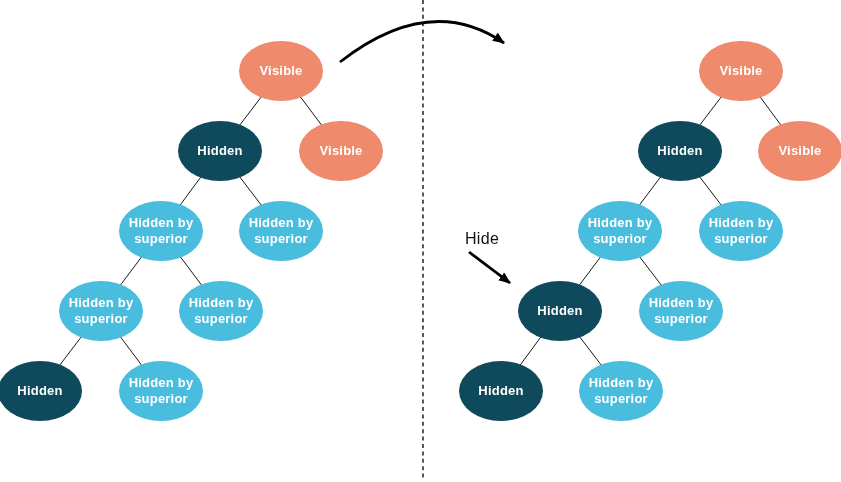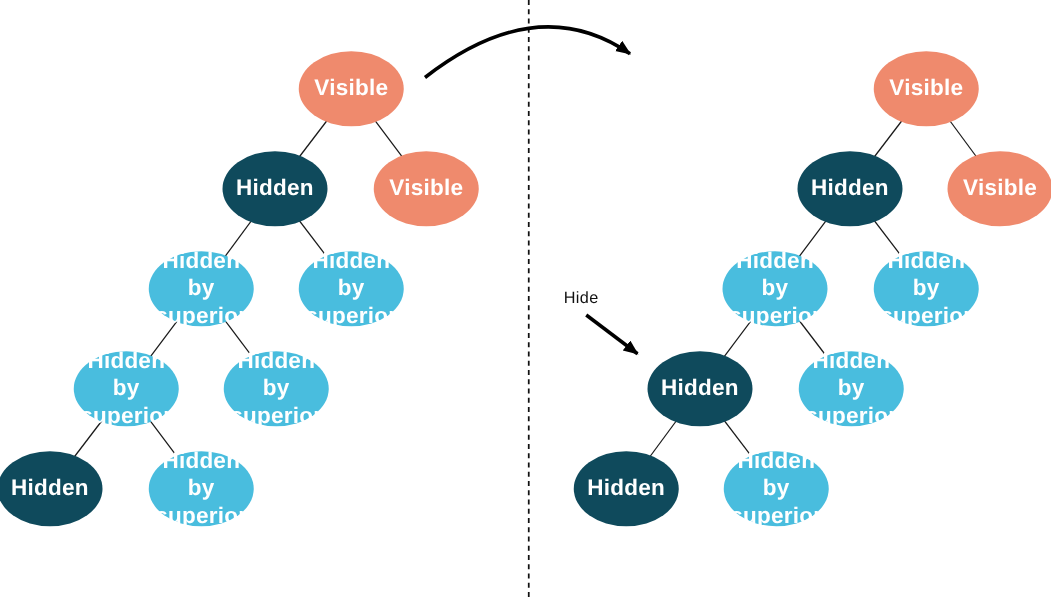--- a/index.html
+++ b/index.html
@@ -22,34 +22,34 @@
   .node {
     position: absolute;
     width: 84px;
     height: 60px;
     border-radius: 50%;
     display: flex;
     align-items: center;
     justify-content: center;
     text-align: center;
     color: #ffffff;
-    font-size: 18px;
+    font-size: 13px;
     font-weight: bold;
     letter-spacing: 0.2px;
     line-height: 1.22;
     padding: 0 6px;
     box-sizing: border-box;
     user-select: none;
   }
   .hide-label {
     position: absolute;
-    left: 451px;
+    left: 465px;
     top: 230px;
     color: #111111;
-    font-size: 13px;
+    font-size: 16px;
     font-weight: 500;
     letter-spacing: 0.3px;
   }
 </style>
 </head>
 <body>
 
 <div class="canvas" id="canvas">
   <svg class="layer" viewBox="0 0 841 482">
     <defs>

